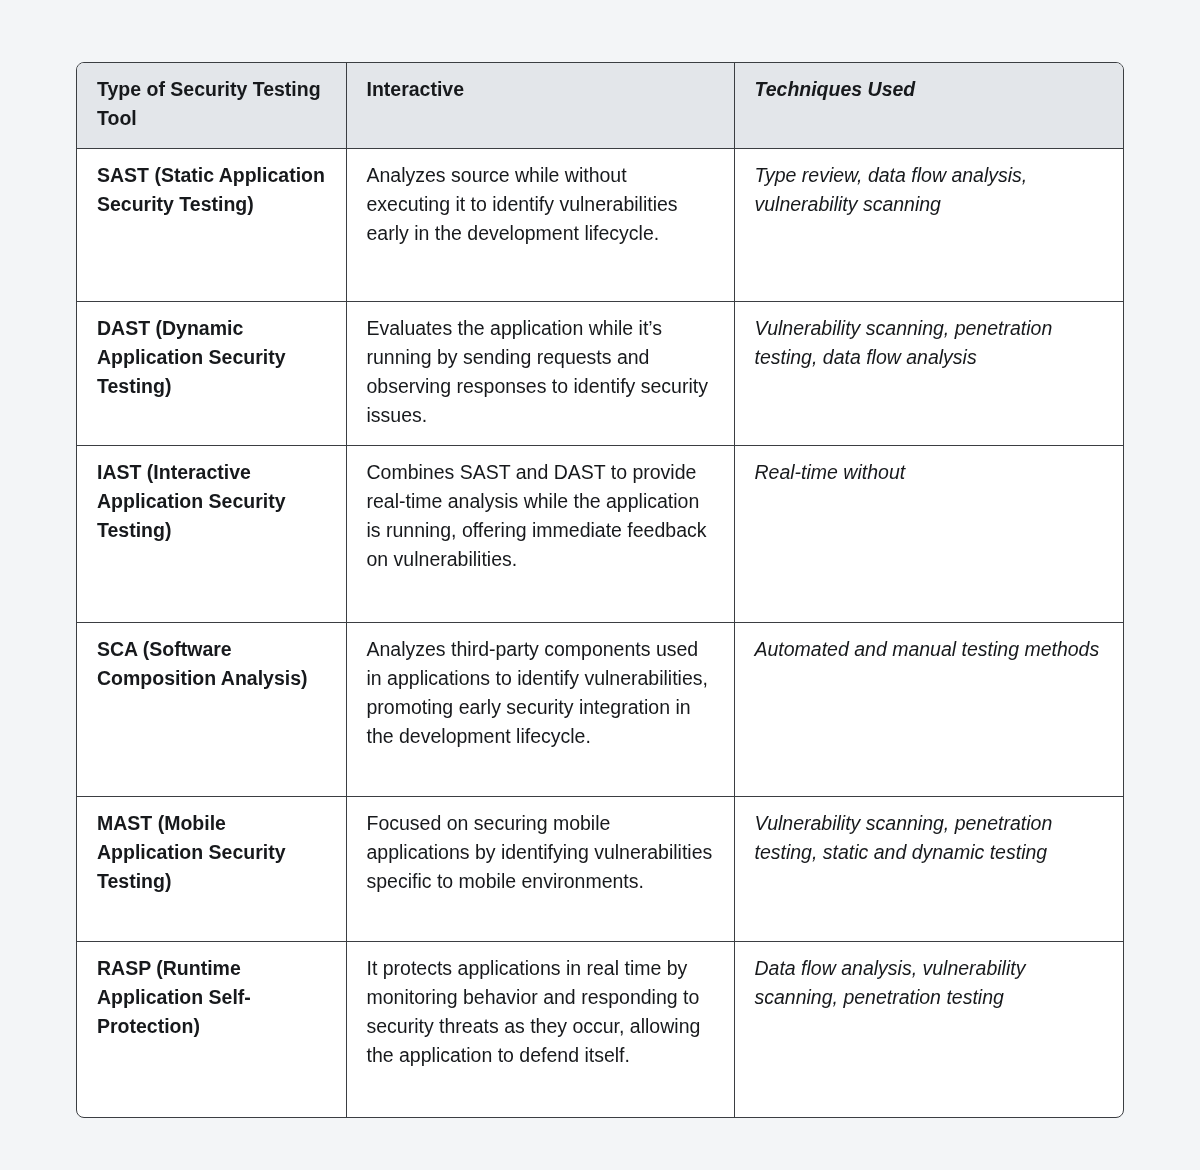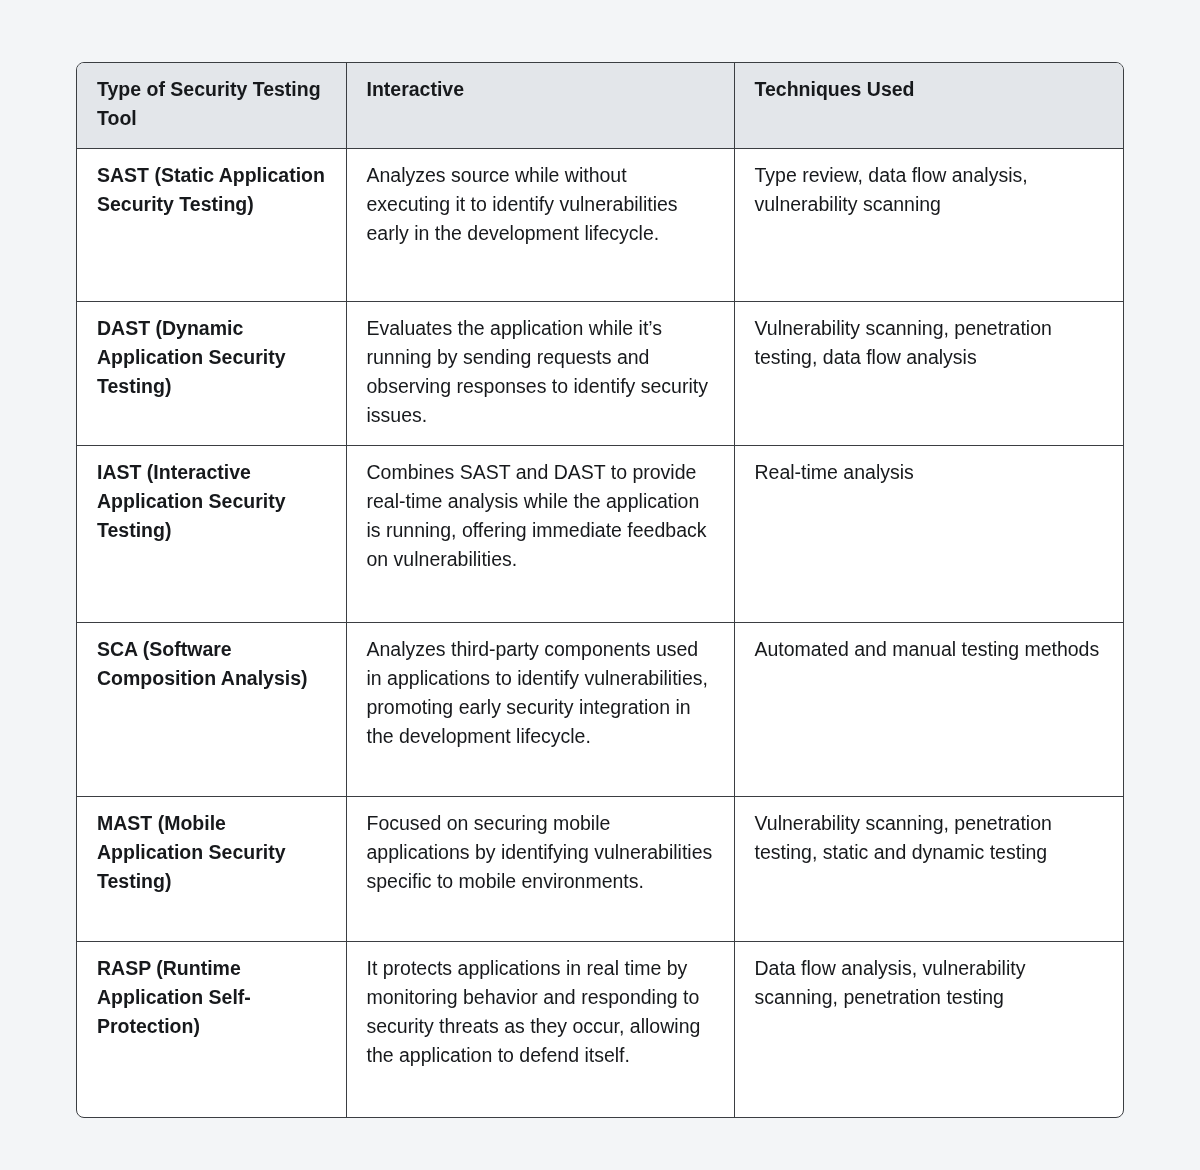--- a/index.html
+++ b/index.html
@@ -49,21 +49,21 @@
   }
   td.tool{font-weight:700;}
   thead tr{height:80px;}
   tbody tr:nth-child(1){height:153px;}
   tbody tr:nth-child(2){height:139px;}
   tbody tr:nth-child(3){height:177px;}
   tbody tr:nth-child(4){height:174px;}
   tbody tr:nth-child(5){height:145px;}
   tbody tr:nth-child(6){height:176px;}
   th:first-child,td:first-child{border-left:none;}
-  th:last-child,td:last-child{border-right:none;}
+  th:last-child,td:last-child{border-right:none;font-style:italic;}
   thead th{border-top:none;}
   tbody tr:last-child td{border-bottom:none;}
 </style>
 </head>
 <body>
 
 <div class="table-wrap">
   <table>
     <colgroup>
         <col class="c1">
@@ -84,21 +84,21 @@
         <td>Type review, data flow analysis, vulnerability scanning</td>
       </tr>
       <tr>
         <td class="tool">DAST (Dynamic Application Security Testing)</td>
         <td>Evaluates the application while it’s running by sending requests and observing responses to identify security issues.</td>
         <td>Vulnerability scanning, penetration testing, data flow analysis</td>
       </tr>
       <tr>
         <td class="tool">IAST (Interactive Application Security Testing)</td>
         <td>Combines SAST and DAST to provide real-time analysis while the application is running, offering immediate feedback on vulnerabilities.</td>
-        <td>Real-time analysis</td>
+        <td>Real-time without</td>
       </tr>
       <tr>
         <td class="tool">SCA (Software Composition Analysis)</td>
         <td>Analyzes third-party components used in applications to identify vulnerabilities, promoting early security integration in the development lifecycle.</td>
         <td>Automated and manual testing methods</td>
       </tr>
       <tr>
         <td class="tool">MAST (Mobile Application Security Testing)</td>
         <td>Focused on securing mobile applications by identifying vulnerabilities specific to mobile environments.</td>
         <td>Vulnerability scanning, penetration testing, static and dynamic testing</td>

